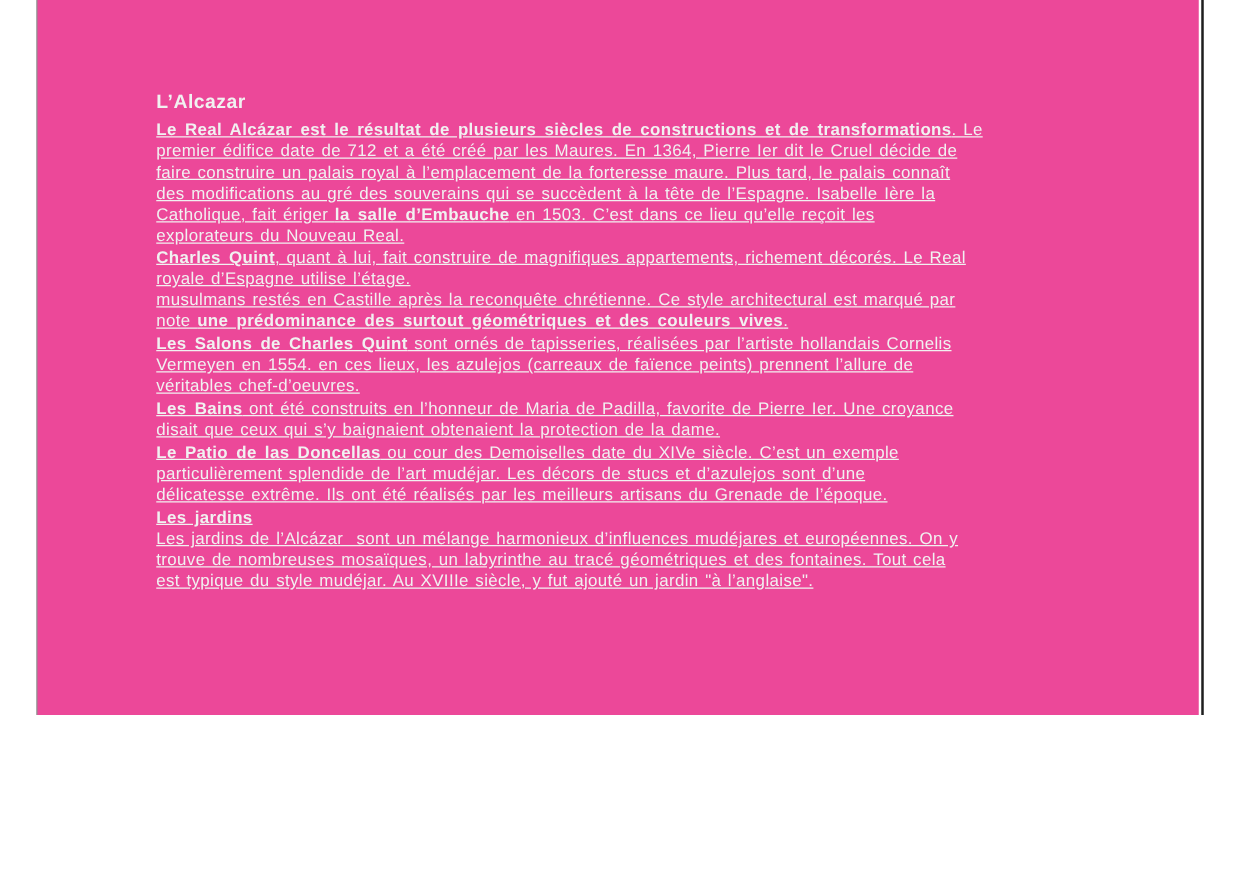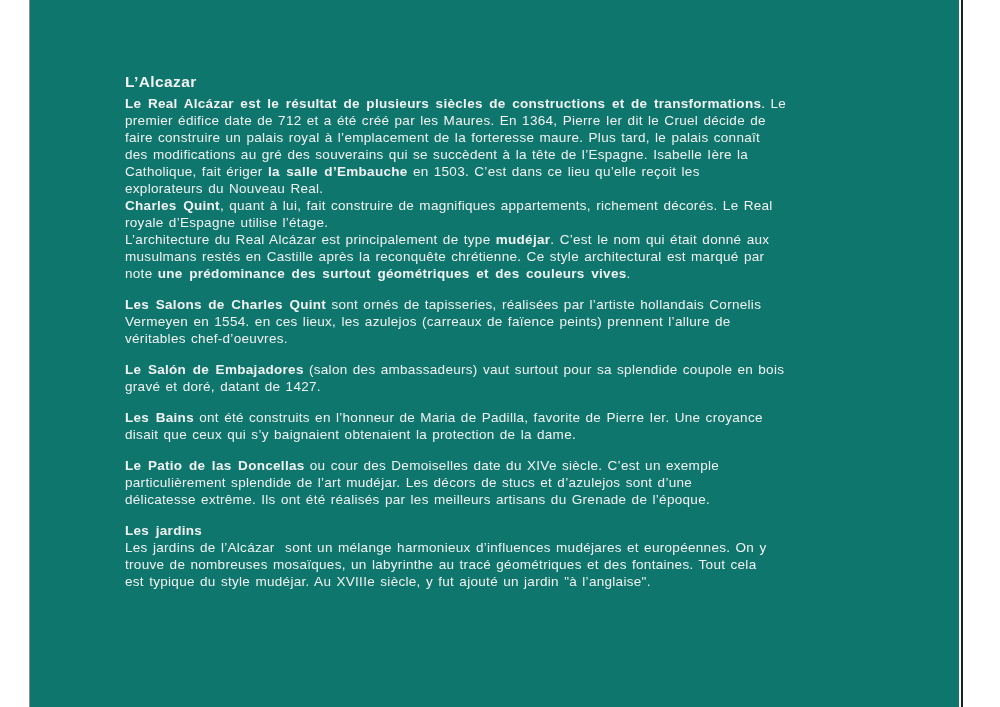--- a/index.html
+++ b/index.html
@@ -2,35 +2,35 @@
 <html><head>
 <meta charset="utf-8">
 <style>
   html, body { margin: 0; padding: 0; }
   body {
     width: 1000px; height: 707px; position: relative;
     background: #ffffff; overflow: hidden;
     font-family: "Liberation Sans", sans-serif;
   }
   .slide {
-    position: absolute; left: 30px; top: 0; width: 929px; height: 707px;
-    background: #0f766e;
+    position: absolute; left: 30px; top: 0; width: 929px; height: 572px;
+    background: #ec4899;
     box-shadow: -1px 0 0 #8f8f8f, 2px 0 0 #ffffff, 4px 0 0 #1e1e1e;
   }
   .content {
     position: absolute; left: 95px; top: 72px; width: 800px;
     color: #f1f1f1; font-size: 13.5px; line-height: 17px;
     letter-spacing: 0.3px; word-spacing: 1.2px;
   }
   .title {
     font-weight: bold; font-size: 15.5px; line-height: 20px;
     margin: 0 0 3px 0; letter-spacing: 0.4px;
   }
-  .para { margin: 0; }
-  .para.gap { margin-top: 14px; }
+  .para { margin: 0; text-decoration: underline; }
+  .para.gap { margin-top: 1px; }
   .line { white-space: pre; }
   .b { font-weight: bold; word-spacing: 2.5px; }
 </style>
 </head>
 <body>
 
 <div class="slide">
   <div class="content">
     <div class="title">L’Alcazar</div>
     <div>
@@ -40,32 +40,27 @@
           <div class="line"><span>faire construire un palais royal à l’emplacement de la forteresse maure. Plus tard, le palais connaît</span></div>
           <div class="line"><span>des modifications au gré des souverains qui se succèdent à la tête de l’Espagne. Isabelle Ière la</span></div>
           <div class="line"><span>Catholique, fait ériger </span><span class="b">la salle d’Embauche</span><span> en 1503. C’est dans ce lieu qu’elle reçoit les</span></div>
           <div class="line"><span>explorateurs du Nouveau Real.</span></div>
         </div>
         <div class="para">
           <div class="line"><span class="b">Charles Quint</span><span>, quant à lui, fait construire de magnifiques appartements, richement décorés. Le Real</span></div>
           <div class="line"><span>royale d’Espagne utilise l’étage.</span></div>
         </div>
         <div class="para">
-          <div class="line"><span>L’architecture du Real Alcázar est principalement de type </span><span class="b">mudéjar</span><span>. C’est le nom qui était donné aux</span></div>
           <div class="line"><span>musulmans restés en Castille après la reconquête chrétienne. Ce style architectural est marqué par</span></div>
           <div class="line"><span>note </span><span class="b">une prédominance des surtout géométriques et des couleurs vives</span><span>.</span></div>
         </div>
         <div class="para gap">
           <div class="line"><span class="b">Les Salons de Charles Quint</span><span> sont ornés de tapisseries, réalisées par l’artiste hollandais Cornelis</span></div>
           <div class="line"><span>Vermeyen en 1554. en ces lieux, les azulejos (carreaux de faïence peints) prennent l’allure de</span></div>
           <div class="line"><span>véritables chef-d’oeuvres.</span></div>
-        </div>
-        <div class="para gap">
-          <div class="line"><span class="b">Le Salón de Embajadores</span><span> (salon des ambassadeurs) vaut surtout pour sa splendide coupole en bois</span></div>
-          <div class="line"><span>gravé et doré, datant de 1427.</span></div>
         </div>
         <div class="para gap">
           <div class="line"><span class="b">Les Bains</span><span> ont été construits en l’honneur de Maria de Padilla, favorite de Pierre Ier. Une croyance</span></div>
           <div class="line"><span>disait que ceux qui s’y baignaient obtenaient la protection de la dame.</span></div>
         </div>
         <div class="para gap">
           <div class="line"><span class="b">Le Patio de las Doncellas</span><span> ou cour des Demoiselles date du XIVe siècle. C’est un exemple</span></div>
           <div class="line"><span>particulièrement splendide de l’art mudéjar. Les décors de stucs et d’azulejos sont d’une</span></div>
           <div class="line"><span>délicatesse extrême. Ils ont été réalisés par les meilleurs artisans du Grenade de l’époque.</span></div>
         </div>

